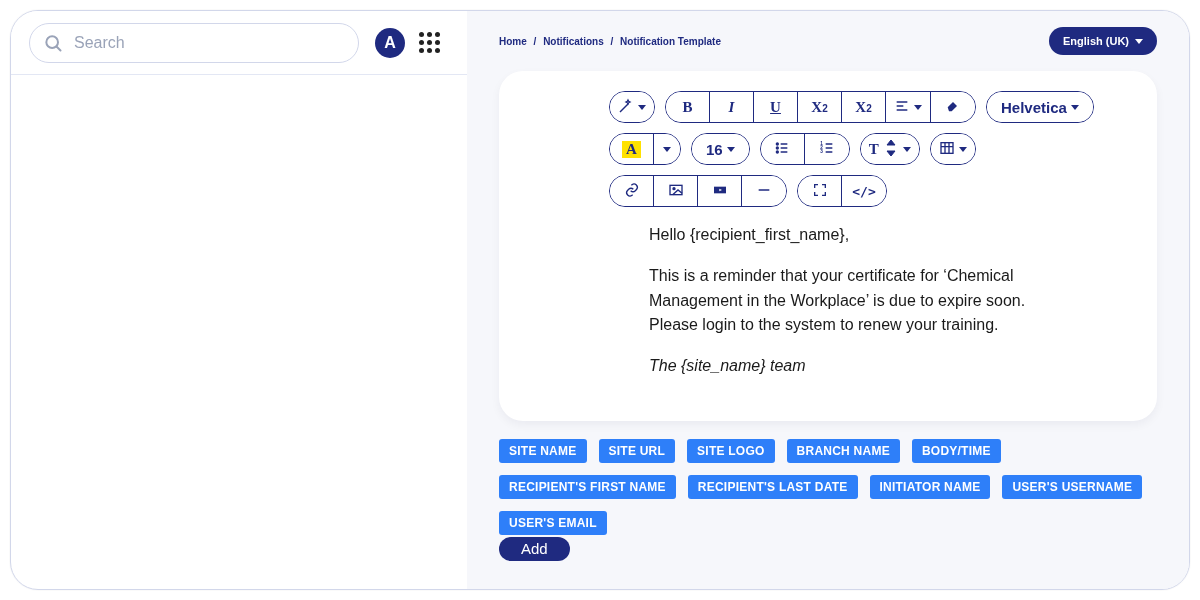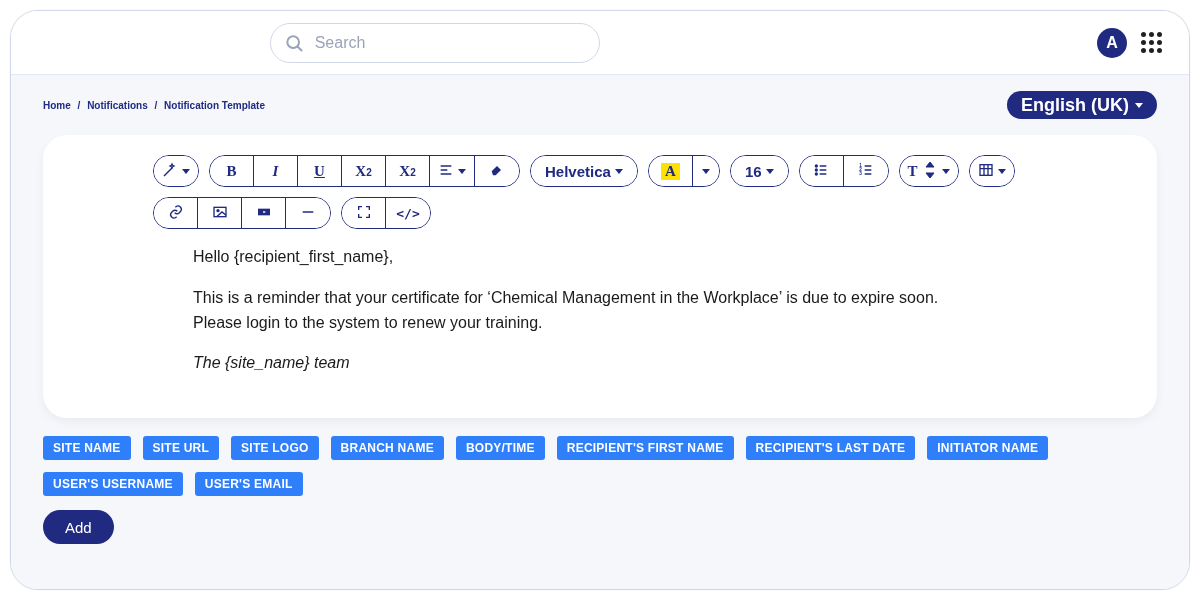--- a/index.html
+++ b/index.html
@@ -9,54 +9,54 @@
     --border:#d2d7ea;
     --border-soft:#e3e7f4;
     --grey-bg:#f6f7fb;
     --text:#1a1a1a;
     --muted:#9aa3b8;
     --chip:#2e7ff9;
   }
   *{box-sizing:border-box;font-family:Helvetica,Arial,sans-serif}
   body{margin:0;background:#fff;color:var(--text);}
   .stage{width:1200px;height:600px;margin:0 auto;padding:10px 10px 0 10px;position:relative}
-  .window{width:1180px;height:580px;margin:0 auto;border:1px solid var(--border);border-radius:28px;overflow:hidden;box-shadow:0 0 0 1px rgba(0,0,0,0.02);display:flex;flex-direction:column;background:#fff}
+  .window{width:1180px;height:580px;margin:0 auto;border:1px solid var(--border);border-radius:28px;overflow:hidden;box-shadow:0 0 0 1px rgba(0,0,0,0.02);display:flex;flex-direction:row;background:#fff}
   .topbar{height:64px;display:flex;align-items:center;border-bottom:1px solid var(--border-soft);padding:0 26px 0 18px;gap:16px;background:#fff}
   .search-wrap{margin-left:auto;margin-right:auto;position:relative}
   .search{width:330px;height:40px;border:1px solid var(--border);border-radius:22px;padding:0 18px 0 44px;font-size:16px;color:#555;outline:none;background:#fff}
   .search::placeholder{color:var(--muted)}
   .search-icon{position:absolute;left:14px;top:50%;transform:translateY(-50%);width:20px;height:20px;color:var(--muted)}
   .top-right{margin-left:auto;display:flex;align-items:center;gap:14px}
   .avatar{width:30px;height:30px;border-radius:50%;background:var(--navy);color:#fff;display:flex;align-items:center;justify-content:center;font-weight:700;font-size:16px}
   .apps{width:22px;height:22px;display:grid;grid-template-columns:repeat(3,6px);grid-template-rows:repeat(3,6px);gap:2px;align-content:center;justify-content:center}
   .apps span{width:5px;height:5px;background:#222;border-radius:50%;display:block}
   .content{flex:1;background:var(--grey-bg);padding:16px 32px 18px 32px;overflow:hidden}
   .crumbs-row{display:flex;align-items:center;justify-content:space-between;margin-bottom:16px}
   .crumbs{color:var(--navy);font-weight:700;font-size:10px}
   .crumbs a{color:var(--navy);text-decoration:none}
   .crumb-sep{margin:0 4px;color:var(--navy)}
   .crumb-current{color:var(--navy)}
-  .lang{background:var(--navy);color:#fff;border:none;border-radius:16px;height:28px;padding:0 14px;font-size:18px;font-weight:600;display:inline-flex;align-items:center;gap:6px;cursor:pointer}
+  .lang{background:var(--navy);color:#fff;border:none;border-radius:16px;height:28px;padding:0 14px;font-size:11px;font-weight:600;display:inline-flex;align-items:center;gap:6px;cursor:pointer}
   .caret{display:inline-block;width:0;height:0;border-left:4px solid transparent;border-right:4px solid transparent;border-top:5px solid currentColor}
   .editor-card{background:#fff;border-radius:24px;padding:20px 26px 26px 26px;box-shadow:0 4px 10px rgba(16,24,64,0.05)}
   .toolbar{display:flex;flex-wrap:wrap;gap:10px;margin-bottom:16px;padding-left:84px}
   .group{display:inline-flex;border:1px solid var(--navy);border-radius:16px;overflow:hidden;height:32px}
   .btn{background:#fff;border:none;border-right:1px solid var(--navy);color:var(--navy);height:100%;min-width:44px;padding:0 8px;display:inline-flex;align-items:center;justify-content:center;font-size:15px;font-weight:600;cursor:pointer;gap:4px}
   .btn:last-child{border-right:none}
   .btn.wide{padding:0 14px}
   .btn svg{width:16px;height:16px}
   .btn .sub{font-size:10px;transform:translate(1px,3px);font-weight:700}
   .btn .sup{font-size:10px;transform:translate(1px,-4px);font-weight:700}
   .hlA{background:#ffe100;padding:0 4px;font-family:Georgia,serif;font-weight:600}
   .message{font-size:16px;line-height:1.55;color:#1a1a1a;font-family:Georgia,"Times New Roman",serif;padding-left:124px;padding-right:40px}
   .message p{margin:0 0 16px 0}
   .message .sig{font-style:italic}
   .tokens{display:flex;flex-wrap:wrap;gap:12px;margin-top:18px}
   .token{background:var(--chip);color:#fff;font-size:12px;font-weight:600;letter-spacing:.02em;padding:5px 10px;border-radius:3px;cursor:pointer}
-  .add{margin-top:14px;background:var(--navy);color:#fff;border:none;border-radius:18px;height:34px;padding:0 22px;font-size:15px;cursor:pointer}
+  .add{margin-top:2px;background:var(--navy);color:#fff;border:none;border-radius:18px;height:24px;padding:0 22px;font-size:15px;cursor:pointer}
 </style>
 </head>
 <body>
 
 <div class="stage">
   <div class="window">
 
     <div class="topbar">
       <div class="search-wrap">
         <span class="search-icon">

